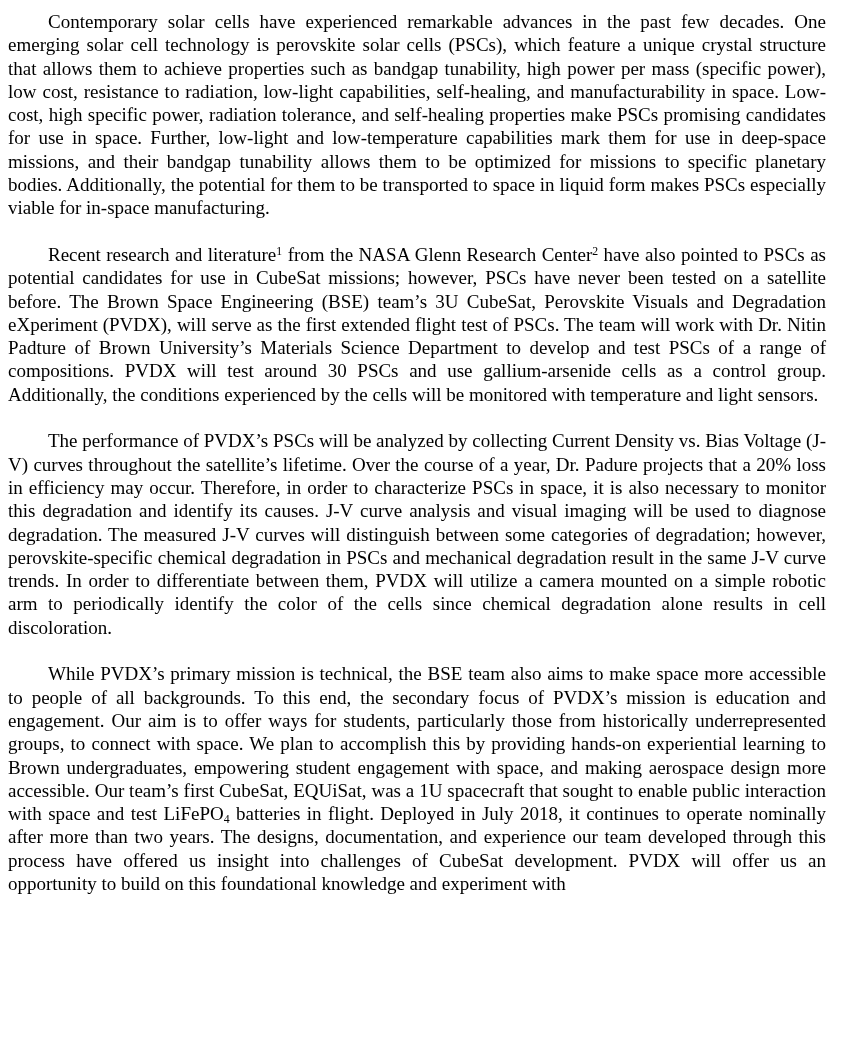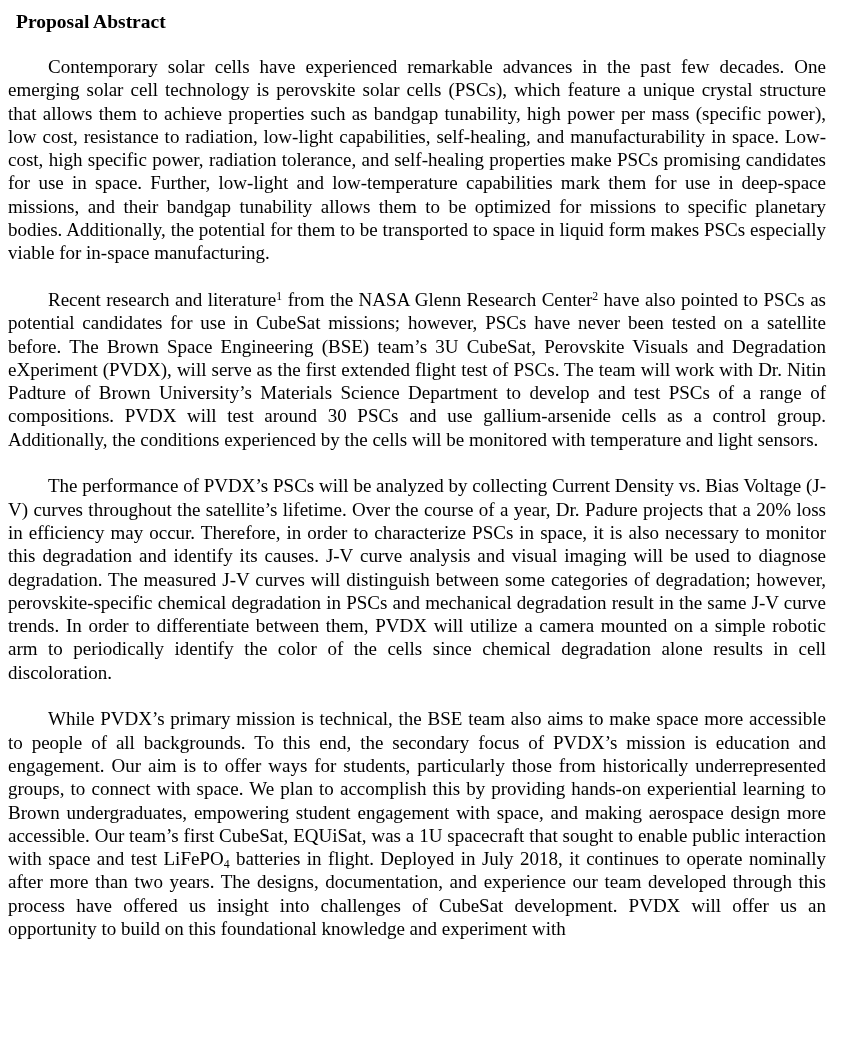--- a/index.html
+++ b/index.html
@@ -52,20 +52,19 @@
     line-height: 0;
     position: relative;
     top: 0.22em;
     vertical-align: baseline;
   }
 </style>
 </head>
 <body>
 
 <div class="page">
-  <h1 class="doc-title">Proposal Abstract</h1>
   <div>
       <p class="para"><span>Contemporary solar cells have experienced remarkable advances in the past few decades. One emerging solar cell technology is perovskite solar cells (PSCs), which feature a unique crystal structure that allows them to achieve properties such as bandgap tunability, high power per mass (specific power), low cost, resistance to radiation, low-light capabilities, self-healing, and manufacturability in space. Low-cost, high specific power, radiation tolerance, and self-healing properties make PSCs promising candidates for use in space. Further, low-light and low-temperature capabilities mark them for use in deep-space missions, and their bandgap tunability allows them to be optimized for missions to specific planetary bodies. Additionally, the potential for them to be transported to space in liquid form makes PSCs especially viable for in-space manufacturing.</span></p>
       <p class="para"><span>Recent research and literature</span><span class="sup-run">1</span><span> from the NASA Glenn Research Center</span><span class="sup-run">2</span><span> have also pointed to PSCs as potential candidates for use in CubeSat missions; however, PSCs have never been tested on a satellite before. The Brown Space Engineering (BSE) team’s 3U CubeSat, Perovskite Visuals and Degradation eXperiment (PVDX), will serve as the first extended flight test of PSCs. The team will work with Dr. Nitin Padture of Brown University’s Materials Science Department to develop and test PSCs of a range of compositions. PVDX will test around 30 PSCs and use gallium-arsenide cells as a control group. Additionally, the conditions experienced by the cells will be monitored with temperature and light sensors.</span></p>
       <p class="para"><span>The performance of PVDX’s PSCs will be analyzed by collecting Current Density vs. Bias Voltage (J-V) curves throughout the satellite’s lifetime. Over the course of a year, Dr. Padure projects that a 20% loss in efficiency may occur. Therefore, in order to characterize PSCs in space, it is also necessary to monitor this degradation and identify its causes. J-V curve analysis and visual imaging will be used to diagnose degradation. The measured J-V curves will distinguish between some categories of degradation; however, perovskite-specific chemical degradation in PSCs and mechanical degradation result in the same J-V curve trends. In order to differentiate between them, PVDX will utilize a camera mounted on a simple robotic arm to periodically identify the color of the cells since chemical degradation alone results in cell discoloration.</span></p>
       <p class="para"><span>While PVDX’s primary mission is technical, the BSE team also aims to make space more accessible to people of all backgrounds. To this end, the secondary focus of PVDX’s mission is education and engagement. Our aim is to offer ways for students, particularly those from historically underrepresented groups, to connect with space. We plan to accomplish this by providing hands-on experiential learning to Brown undergraduates, empowering student engagement with space, and making aerospace design more accessible. Our team’s first CubeSat, EQUiSat, was a 1U spacecraft that sought to enable public interaction with space and test LiFePO</span><span class="sub-run">4</span><span> batteries in flight. Deployed in July 2018, it continues to operate nominally after more than two years. The designs, documentation, and experience our team developed through this process have offered us insight into challenges of CubeSat development. PVDX will offer us an opportunity to build on this foundational knowledge and experiment with</span></p>
     </div>
 </div>
 
 </body></html>

